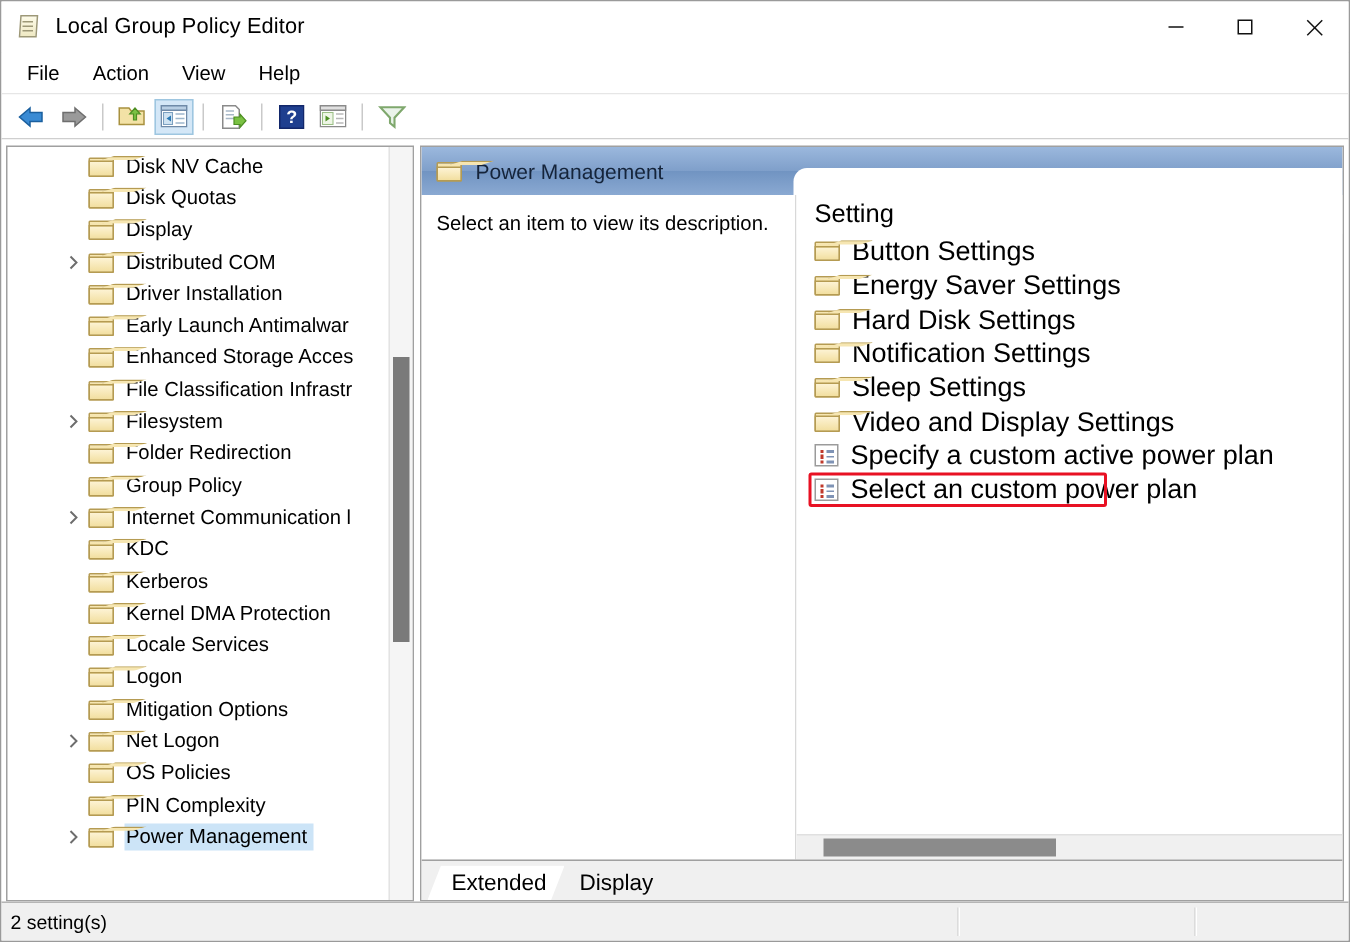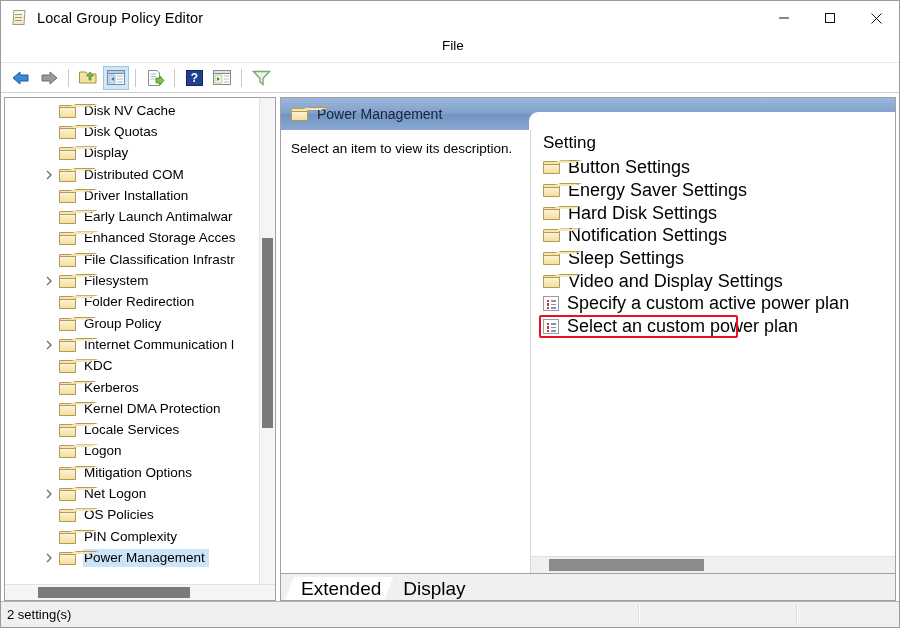--- a/index.html
+++ b/index.html
@@ -61,21 +61,20 @@
   }
   .wbtn svg { display: block; }
 
   
   .menubar {
     height: 28px; min-height: 28px;
     display: flex; align-items: center;
     background: #ffffff;
     padding-left: 6px;
     border-bottom: 1px solid #e6e6e6;
-    flex-direction: column;
   }
   .menuitem {
     font-size: 13.5px;
     color: #000;
     padding: 3px 11px;
     line-height: 16px;
   }
 
   
   .toolbar {
@@ -111,21 +110,20 @@
   }
 
   
   .leftpane {
     width: 272px;
     min-width: 272px;
     border: 1px solid #a0a0a0;
     background: #ffffff;
     position: relative;
     display: flex;
-    flex-direction: column;
     overflow: hidden;
   }
   .tree-scroll {
     flex: 1 1 auto;
     position: relative;
     overflow: hidden;
   }
   .tree {
     position: absolute;
     left: 0; top: 2px; right: 16px; bottom: 0;
@@ -357,21 +355,21 @@
     align-items: flex-end;
     padding-left: 4px;
     position: relative;
   }
   .tab {
     position: relative;
     height: 23px;
     display: flex;
     align-items: center;
     padding: 0 12px 0 16px;
-    font-size: 19px;
+    font-size: 15px;
     color: #000;
     background: #ffffff;
     margin-right: -6px;
     clip-path: polygon(9px 0, 100% 0, calc(100% - 9px) 100%, 0 100%);
     z-index: 2;
   }
   .tab.inactive {
     background: #f0f0f0;
     z-index: 1;
   }

